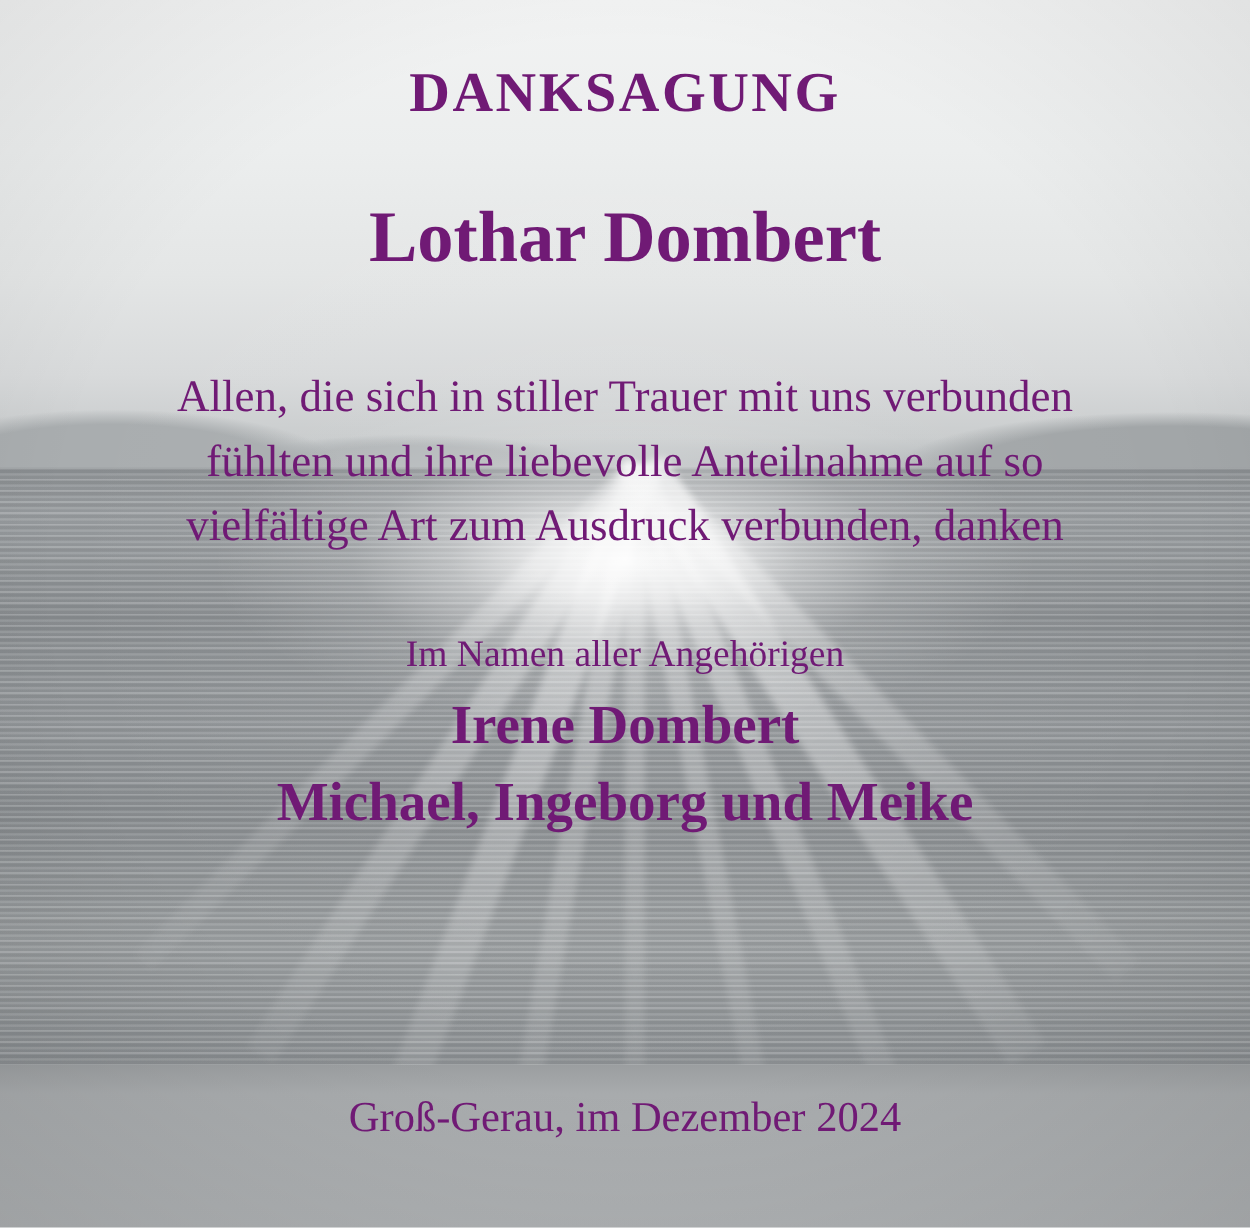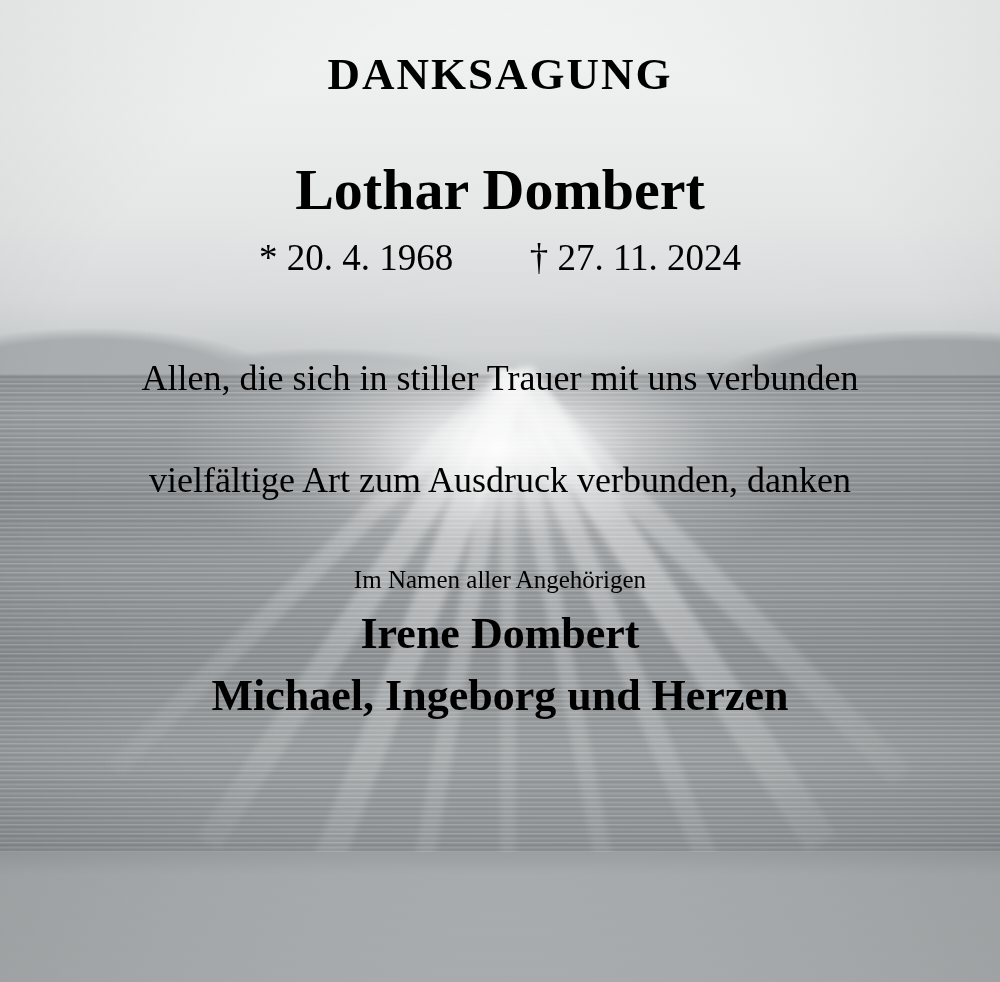--- a/index.html
+++ b/index.html
@@ -140,21 +140,21 @@
   }
 
   
   .content {
     position: relative;
     z-index: 5;
     width: 100%;
     height: 100%;
     box-sizing: border-box;
     text-align: center;
-    color: #000000;
+    color: #701a75;
     font-family: Liberation Serif, serif;
   }
 
   .heading {
     margin: 0;
     padding-top: 50px;
     font-size: 45px;
     font-weight: bold;
     letter-spacing: 2px;
     line-height: 1.1;
@@ -183,21 +183,21 @@
   .message {
     margin: 0;
     padding-top: 72px;
     font-size: 36px;
     line-height: 1.42;
   }
 
   .onbehalf {
     margin: 0;
     padding-top: 58px;
-    font-size: 25px;
+    font-size: 30px;
     line-height: 1.3;
   }
 
   .family {
     margin: 0;
     padding-top: 6px;
     font-size: 44px;
     font-weight: bold;
     line-height: 1.42;
   }
@@ -235,36 +235,30 @@
   <div class="bg-layer bg-sunglow"></div>
   <div class="bg-layer bg-footer-band"></div>
   <div class="bg-layer bg-vignette"></div>
 
   <div class="content">
 
     <h1 class="heading">DANKSAGUNG</h1>
 
     <h2 class="name">Lothar Dombert</h2>
 
-    <p class="dates">
-      <span>*</span>
-      <span>20. 4. 1968</span>
-      <span class="gap"></span>
-      <span>†</span>
-      <span>27. 11. 2024</span>
-    </p>
 
     <p class="message">
       <span>Allen, die sich in stiller Trauer mit uns verbunden</span><br>
-      <br>
+      <span>fühlten und ihre liebevolle Anteilnahme auf so</span><br>
       <span>vielfältige Art zum Ausdruck verbunden, danken</span><br>
     </p>
 
     <p class="onbehalf">Im Namen aller Angehörigen</p>
 
     <p class="family">
       <span>Irene Dombert</span><br>
-      <span>Michael, Ingeborg und Herzen</span>
+      <span>Michael, Ingeborg und Meike</span>
     </p>
 
+    <p class="place-date">Groß-Gerau, im Dezember 2024</p>
 
   </div>
 </div>
 
 </body></html>

